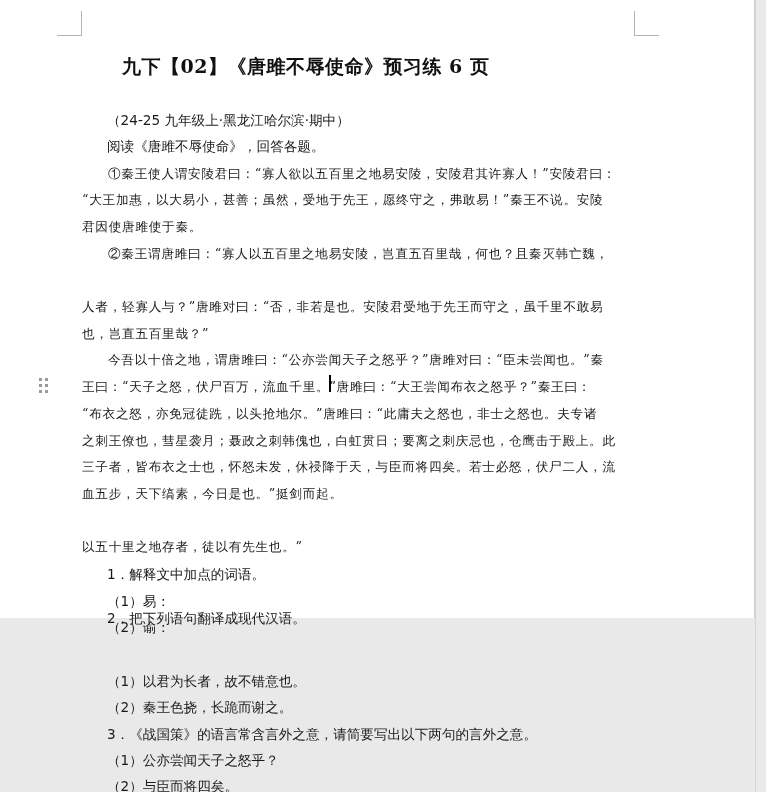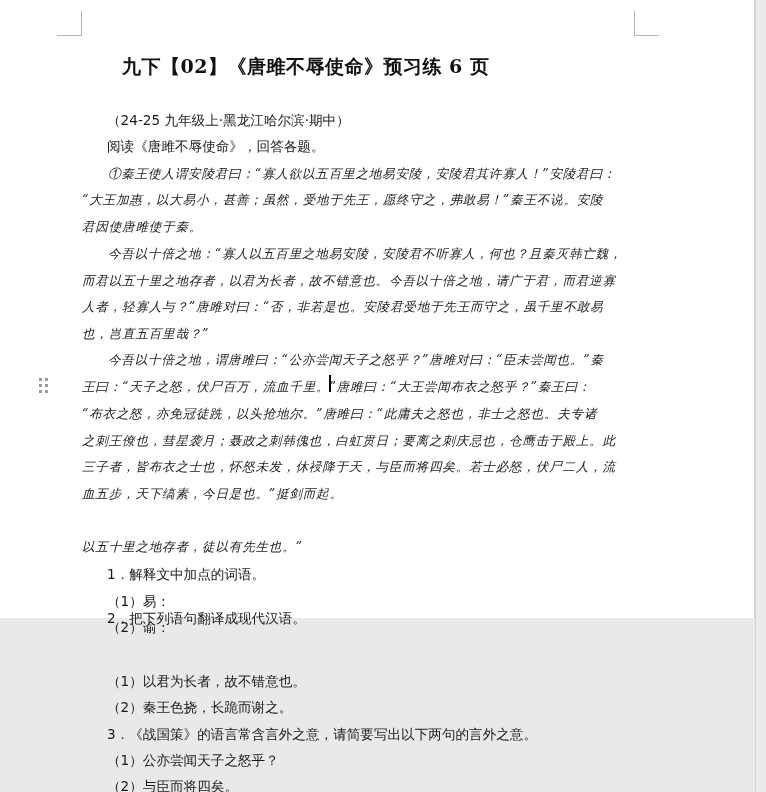--- a/index.html
+++ b/index.html
@@ -24,21 +24,21 @@
 
     .title {
       position: absolute; left: 122px; top: 54px;
       font-family: "DejaVu Serif", serif; font-weight: bold;
       font-size: 19px; color: #111; letter-spacing: 0.5px; white-space: nowrap;
     }
     .line {
       position: absolute; white-space: nowrap; color: #1a1a1a;
     }
     .sans { font-family: "DejaVu Sans", sans-serif; font-size: 13.6px; }
-    .serif { font-family: "DejaVu Serif", serif; font-size: 12.6px; letter-spacing: 0.75px; font-style: italic; }
+    .serif { font-family: "DejaVu Serif", serif; font-size: 12.6px; letter-spacing: 0.75px; }
 
     .drag-handle {
       position: absolute; left: 39px; top: 378px; width: 10px; height: 16px;
       display: grid; grid-template-columns: 4px 4px; grid-row-gap: 2px; column-gap: 2px;
     }
     .drag-handle span { width: 3px; height: 3px; background: #9a9a9a; display: block; }
     .caret {
       position: absolute; left: 329px; top: 375px; width: 2px; height: 17px; background: #000;
     }
   </style>
@@ -51,22 +51,21 @@
 
   <div class="title">九下【02】《唐雎不辱使命》预习练 6 页</div>
 
   <div class="line sans" style="left:107px; top:112px;">（24-25 九年级上·黑龙江哈尔滨·期中）</div>
   <div class="line sans" style="left:107px; top:138px;">阅读《唐雎不辱使命》，回答各题。</div>
 
   <div class="line serif" style="left:108px; top:166px;">①秦王使人谓安陵君曰：“寡人欲以五百里之地易安陵，安陵君其许寡人！”安陵君曰：</div>
   <div class="line serif" style="left:82px; top:192px;">“大王加惠，以大易小，甚善；虽然，受地于先王，愿终守之，弗敢易！”秦王不说。安陵</div>
   <div class="line serif" style="left:82px; top:219px;">君因使唐雎使于秦。</div>
 
-  <div class="line serif" style="left:108px; top:246px;">今吾以十倍之地：“寡人以五百里之地易安陵，安陵君不听寡人，何也？且秦灭韩亡魏，</div>
-  <div class="line serif" style="left:82px; top:273px;">而君以五十里之地存者，以君为长者，故不错意也。今吾以十倍之地，请广于君，而君逆寡</div>
+  <div class="line serif" style="left:108px; top:246px;">②秦王谓唐雎曰：“寡人以五百里之地易安陵，岂直五百里哉，何也？且秦灭韩亡魏，</div>
   <div class="line serif" style="left:82px; top:299px;">人者，轻寡人与？”唐雎对曰：“否，非若是也。安陵君受地于先王而守之，虽千里不敢易</div>
   <div class="line serif" style="left:82px; top:326px;">也，岂直五百里哉？”</div>
 
   <div class="line serif" style="left:108px; top:352px;">今吾以十倍之地，谓唐雎曰：“公亦尝闻天子之怒乎？”唐雎对曰：“臣未尝闻也。”秦</div>
   <div class="line serif" style="left:82px; top:379px;">王曰：“天子之怒，伏尸百万，流血千里。”唐雎曰：“大王尝闻布衣之怒乎？”秦王曰：</div>
   <div class="line serif" style="left:82px; top:406px;">“布衣之怒，亦免冠徒跣，以头抢地尔。”唐雎曰：“此庸夫之怒也，非士之怒也。夫专诸</div>
   <div class="line serif" style="left:82px; top:433px;">之刺王僚也，彗星袭月；聂政之刺韩傀也，白虹贯日；要离之刺庆忌也，仓鹰击于殿上。此</div>
   <div class="line serif" style="left:82px; top:459px;">三子者，皆布衣之士也，怀怒未发，休祲降于天，与臣而将四矣。若士必怒，伏尸二人，流</div>
   <div class="line serif" style="left:82px; top:486px;">血五步，天下缟素，今日是也。”挺剑而起。</div>
 

